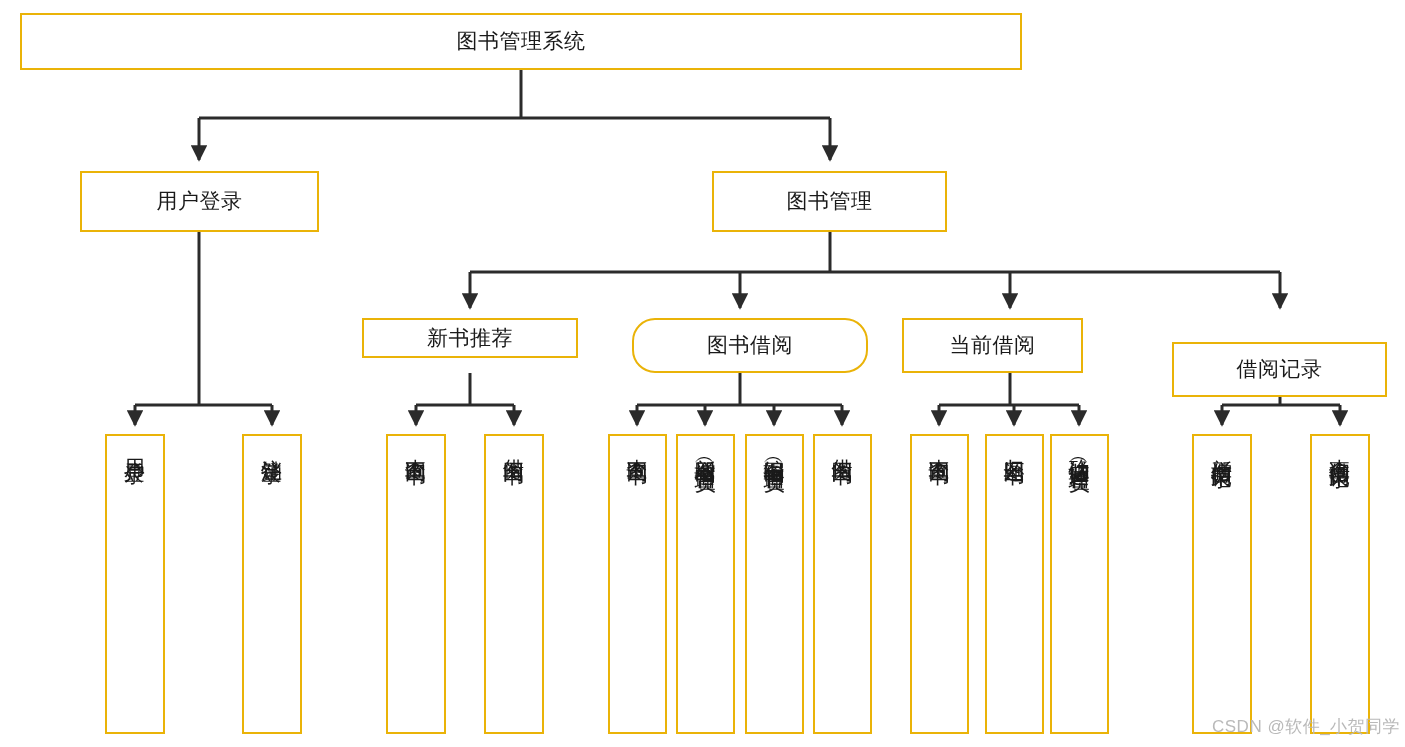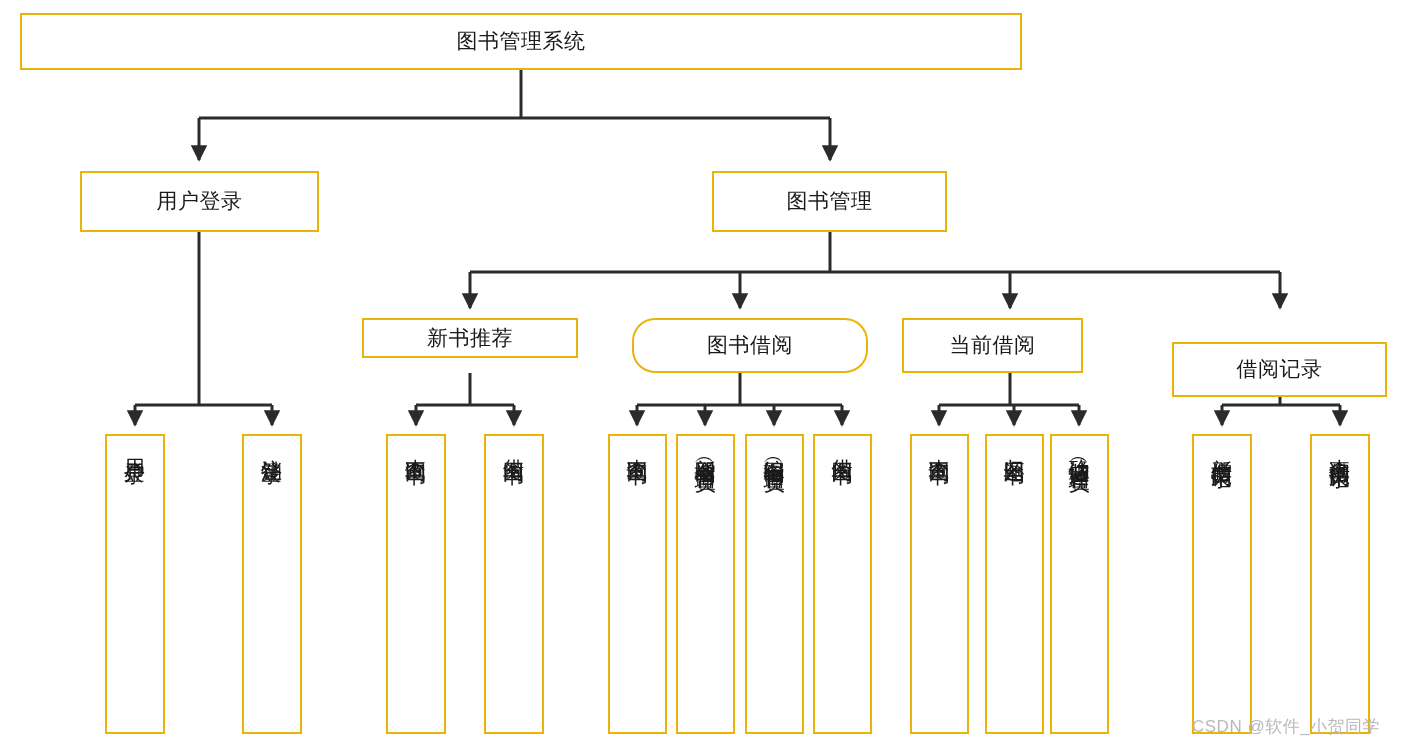--- a/index.html
+++ b/index.html
@@ -178,15 +178,15 @@
   <div class="node vertical" style="left:1050px; top:434px; width:59px; height:300px;">
     <span class="node-label">确认归还（管理员）</span>
   </div>
   <div class="node vertical" style="left:1192px; top:434px; width:60px; height:300px;">
     <span class="node-label">新增借阅记录</span>
   </div>
   <div class="node vertical" style="left:1310px; top:434px; width:60px; height:300px;">
     <span class="node-label">查询借阅记录</span>
   </div>
 
-  <div id="watermark" style="left:1192px; top:715px;">CSDN @软件_小贺同学</div>
+  <div id="watermark" style="left:1192px; top:715px;padding-left:20px;">CSDN @软件_小贺同学</div>
 
 </div>
 
 </body></html>

